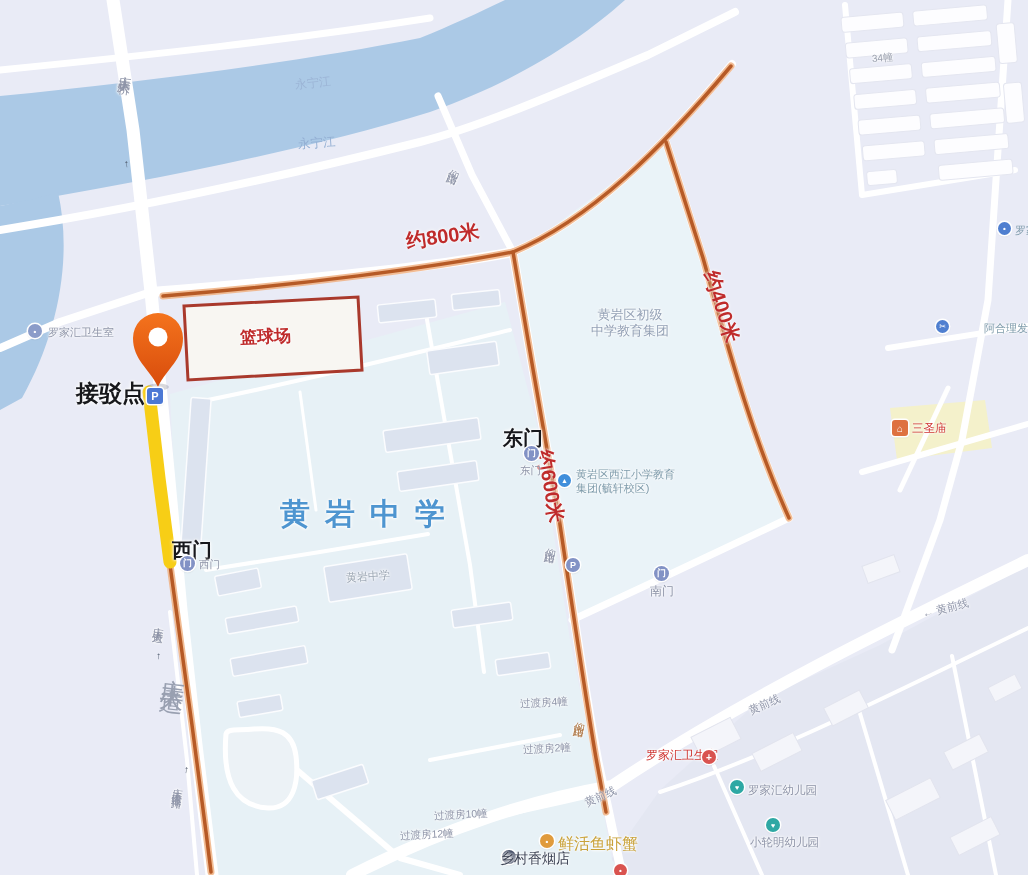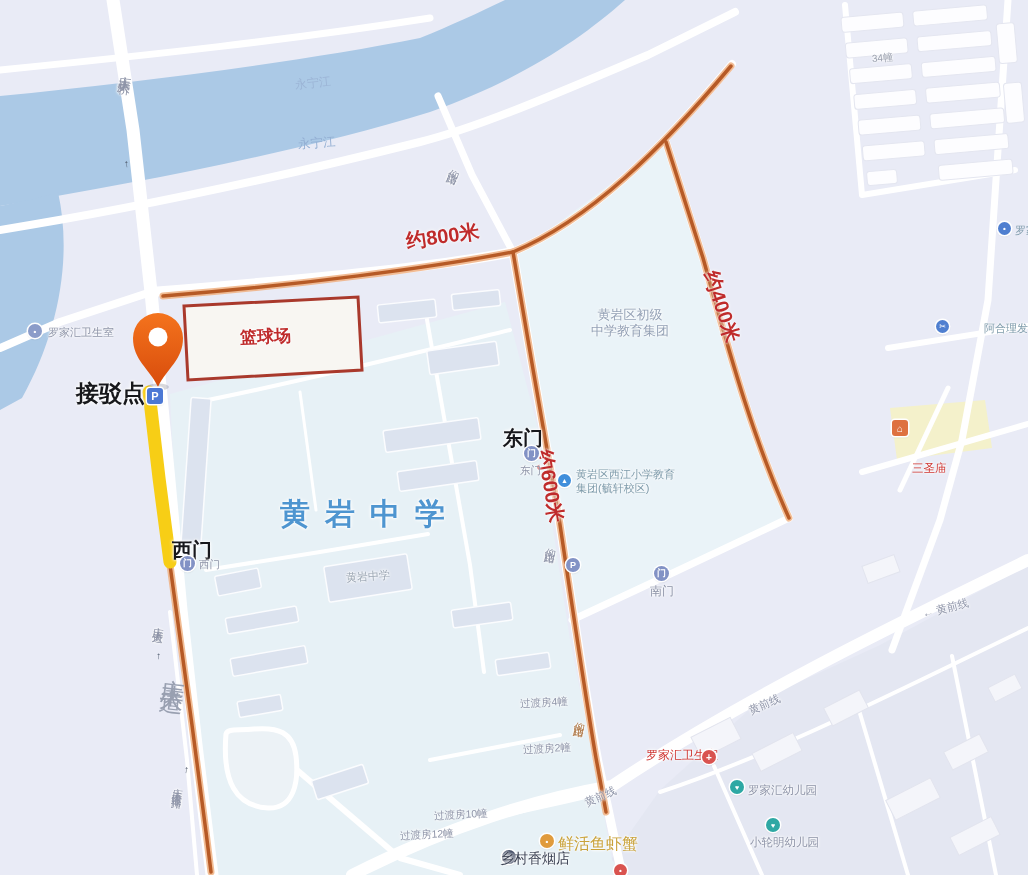--- a/index.html
+++ b/index.html
@@ -210,21 +210,21 @@
 <div class="lbl red halo" style="left:646px;top:748px;font-size:12px;">罗家汇卫生室</div>
 <div class="icon circ" style="left:702px;top:750px;width:14px;height:14px;background:#d9534f;font-size:10px;">+</div>
 
 <div class="icon circ" style="left:730px;top:780px;width:14px;height:14px;background:#2ea8a4;font-size:7px;">♥</div>
 <div class="lbl halo" style="left:748px;top:784px;font-size:11.5px;">罗家汇幼儿园</div>
 
 <div class="icon circ" style="left:766px;top:818px;width:14px;height:14px;background:#2ea8a4;font-size:7px;">♥</div>
 <div class="lbl halo" style="left:750px;top:836px;font-size:11.5px;">小轮明幼儿园</div>
 
 <div class="icon sq" style="left:892px;top:420px;width:16px;height:16px;background:#de7140;font-size:10px;">⌂</div>
-<div class="lbl red halo" style="left:912px;top:422px;font-size:11.5px;margin-top:40px;">三圣庙</div>
+<div class="lbl red halo" style="left:912px;top:422px;font-size:11.5px;">三圣庙</div>
 
 <div class="icon circ" style="left:936px;top:320px;width:13px;height:13px;background:#4f7fd0;font-size:8px;">✂</div>
 <div class="lbl teal-txt halo" style="left:953px;top:322px;font-size:11px;padding-left:31px;">阿合理发</div>
 
 <div class="icon circ" style="left:540px;top:834px;width:14px;height:14px;background:#e09b3d;font-size:8px;">•</div>
 <div class="lbl halo" style="left:558px;top:834px;font-size:16px;color:#c9a23a;">鲜活鱼虾蟹</div>
 
 <div class="icon circ" style="left:502px;top:850px;width:14px;height:14px;background:#3d4760;font-size:8px;">♪</div>
 <div class="lbl halo" style="left:500px;top:850px;font-size:14px;color:#3c4254;">乡村香烟店</div>
 

